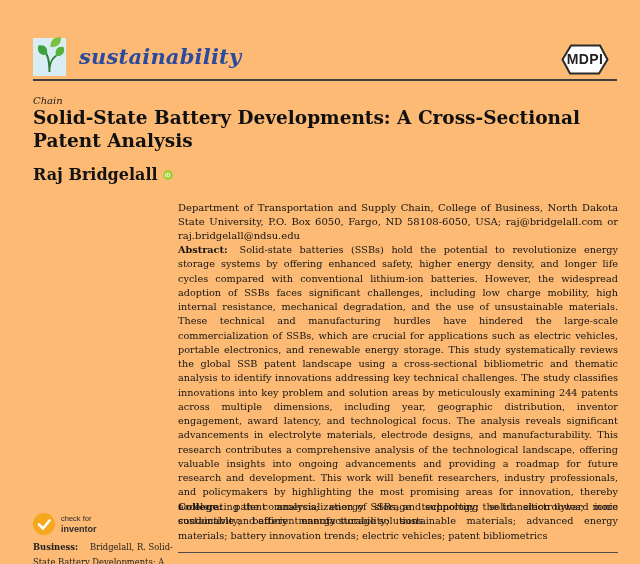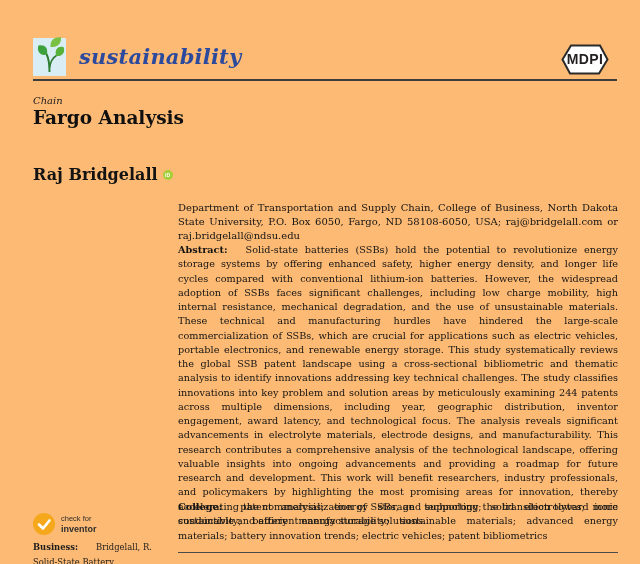--- a/index.html
+++ b/index.html
@@ -31,21 +31,21 @@
   .author-name{font-size:16px;font-weight:bold;}
   .orcid{
     width:10px;height:10px;border-radius:50%;background:#a6ce39;color:#ffffff;
     font-family:"Liberation Sans", sans-serif;font-size:5px;font-weight:bold;
     display:flex;align-items:center;justify-content:center;cursor:pointer;
   }
   
   .affiliation{position:absolute;left:178px;top:201px;width:440px;font-size:10px;line-height:13.8px;text-align:justify;}
   .abstract{position:absolute;left:178px;top:243px;width:440px;font-size:9.7px;line-height:14.25px;text-align:justify;}
   .keywords{position:absolute;left:178px;top:500px;width:440px;font-size:9.7px;line-height:14.25px;text-align:justify;}
-  .lbl{font-weight:bold;margin-right:18px;}
+  .lbl{font-weight:bold;margin-right:12px;}
   .rule-bottom{position:absolute;left:178px;top:552px;width:440px;height:1px;background:#4a4a4a;}
   
   .crossmark{position:absolute;left:33px;top:513px;display:flex;align-items:center;gap:6px;cursor:pointer;}
   .cm-circle{width:22px;height:22px;border-radius:50%;background:#f5a81c;position:relative;flex:0 0 auto;}
   .cm-circle svg{position:absolute;left:0;top:0;}
   .cm-text{font-family:"Liberation Sans", sans-serif;color:#2d2d2d;line-height:10px;}
   .cm-line1{font-size:7.5px;}
   .cm-line2{font-size:9px;font-weight:bold;}
   .citation{position:absolute;left:33px;top:540px;width:142px;font-size:8.4px;line-height:14.5px;color:#1c1c1c;}
 </style>
@@ -73,21 +73,22 @@
         <polygon points="11,2.5 40,2.5 47.5,16.5 39,30.5 10,30.5 2.5,16.5" fill="#ffffff" stroke="#2b2b2b" stroke-width="2"></polygon>
       </svg>
     </span>
     <div class="mdpi-text">MDPI</div>
   </div>
 
   <div class="rule-top"></div>
 
   <div class="article-type">Chain</div>
   <div class="title">
-    <div>Fargo Analysis</div>
+    <div>Solid-State Battery Developments: A Cross-Sectional</div>
+    <div>Patent Analysis</div>
   </div>
 
   <div class="author-row">
     <span class="author-name">Raj Bridgelall</span>
     <span class="orcid">iD</span>
   </div>
 
   <div class="affiliation">Department of Transportation and Supply Chain, College of Business, North Dakota State University, P.O. Box 6050, Fargo, ND 58108-6050, USA; raj@bridgelall.com or raj.bridgelall@ndsu.edu</div>
 
   <div class="abstract">

